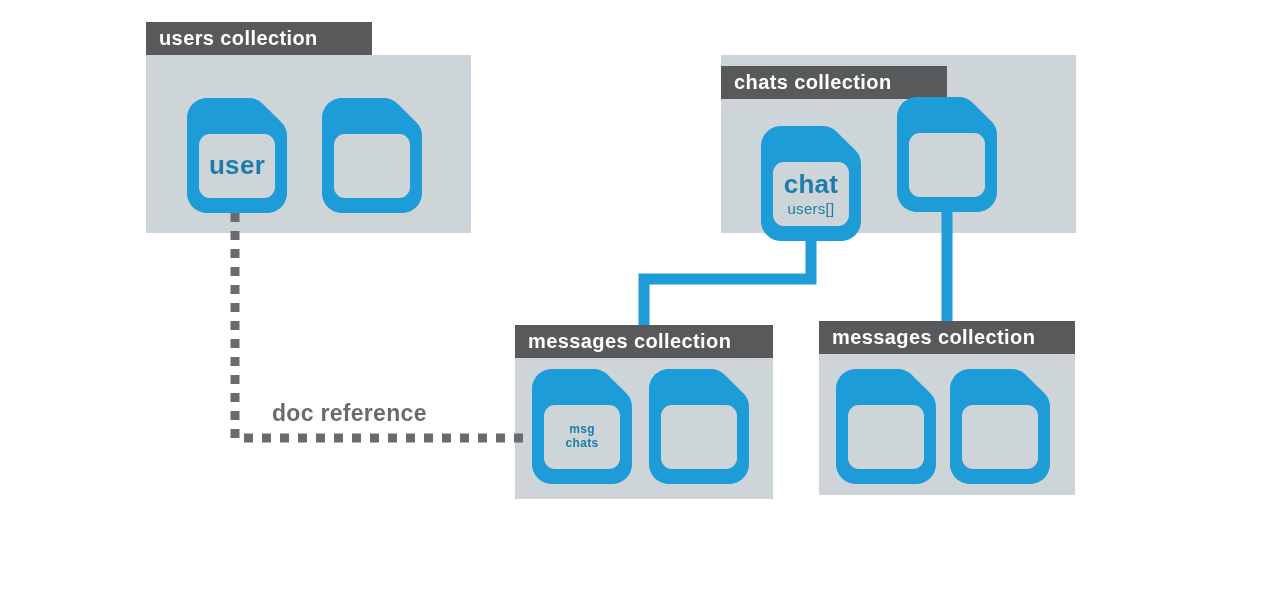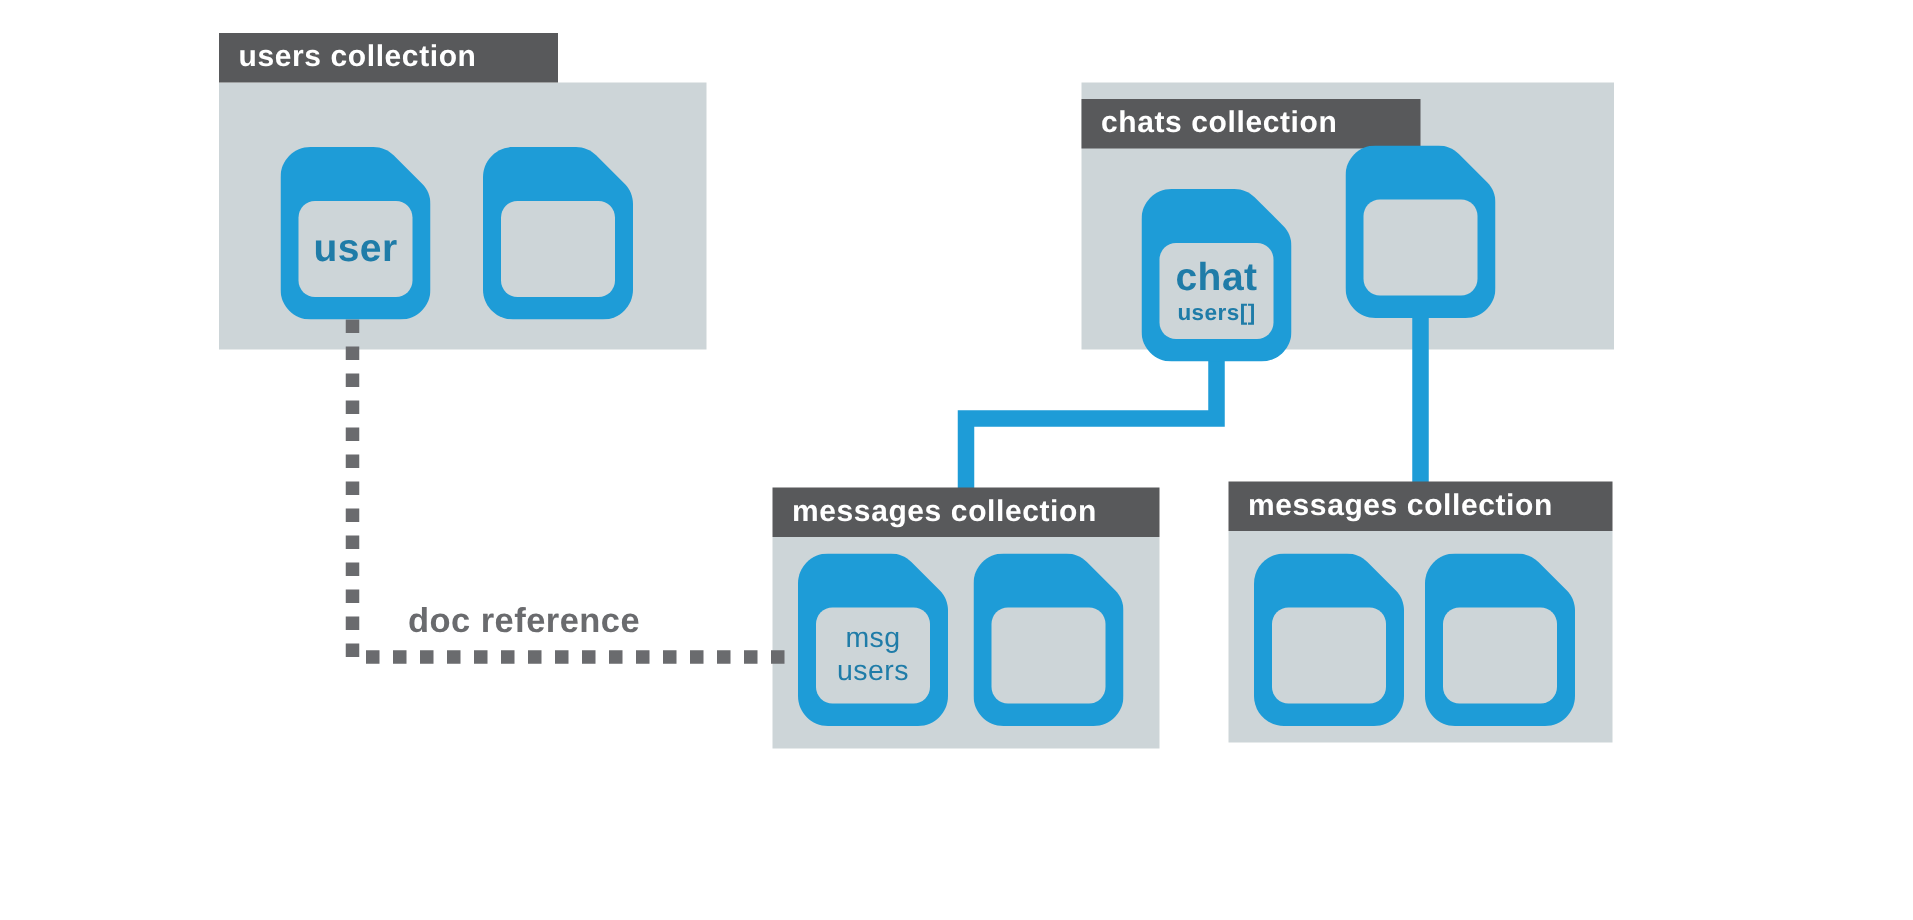--- a/index.html
+++ b/index.html
@@ -29,22 +29,22 @@
   .doc{position:absolute;z-index:4;width:100px;height:115px;}
   .doc svg{position:absolute;left:0;top:0;display:block;}
   .doc-shape{fill:var(--blue);}
   .doc-inner{fill:var(--panel);}
   .doc-label{
     position:absolute;left:12px;top:36px;width:76px;height:64px;
     display:flex;flex-direction:column;align-items:center;justify-content:center;
     color:var(--doc_label);line-height:1.15;text-align:center;
   }
   .doc-line-big{font-size:26px;font-weight:bold;letter-spacing:0.3px;}
-  .doc-line-small{font-size:15px;font-weight:bold;letter-spacing:0.3px;}
-  .doc-line-med{font-size:19px;font-weight:normal;letter-spacing:0.3px;}
+  .doc-line-small{font-size:15px;font-weight:normal;letter-spacing:0.3px;}
+  .doc-line-med{font-size:12px;font-weight:bold;letter-spacing:0.3px;}
   .ref-label{
     position:absolute;left:272px;top:388px;z-index:3;
     color:var(--dash);font-size:23px;font-weight:bold;letter-spacing:0.3px;margin-top:12px;
   }
 </style>
 </head>
 <body>
 
 <div class="canvas">
 
@@ -104,21 +104,21 @@
   </div>
   <div class="collection-body" style="left:515px;top:358px;width:258px;height:141px;"></div>
 
   <div class="doc" style="left:532px;top:369px;">
     <svg width="100" height="115" viewBox="0 0 100 115">
       <path class="doc-shape" d="M20,0 H62 C67,0 71.8,2 75.4,5.5 L94.6,24.6 C98,28 100,32.9 100,37.9 V95 C100,106.05 91.05,115 80,115 H20 C8.95,115 0,106.05 0,95 V20 C0,8.95 8.95,0 20,0 Z"></path>
       <rect class="doc-inner" x="12" y="36" width="76" height="64" rx="11"></rect>
     </svg>
     <div class="doc-label">
       <span class="doc-line-med">msg</span>
-      <span class="doc-line-med">users</span>
+      <span class="doc-line-med">chats</span>
     </div>
   </div>
   <div class="doc" style="left:649px;top:369px;">
     <svg width="100" height="115" viewBox="0 0 100 115">
       <path class="doc-shape" d="M20,0 H62 C67,0 71.8,2 75.4,5.5 L94.6,24.6 C98,28 100,32.9 100,37.9 V95 C100,106.05 91.05,115 80,115 H20 C8.95,115 0,106.05 0,95 V20 C0,8.95 8.95,0 20,0 Z"></path>
       <rect class="doc-inner" x="12" y="36" width="76" height="64" rx="11"></rect>
     </svg>
   </div>
 
   <div class="collection-header" style="left:819px;top:321px;width:256px;">

